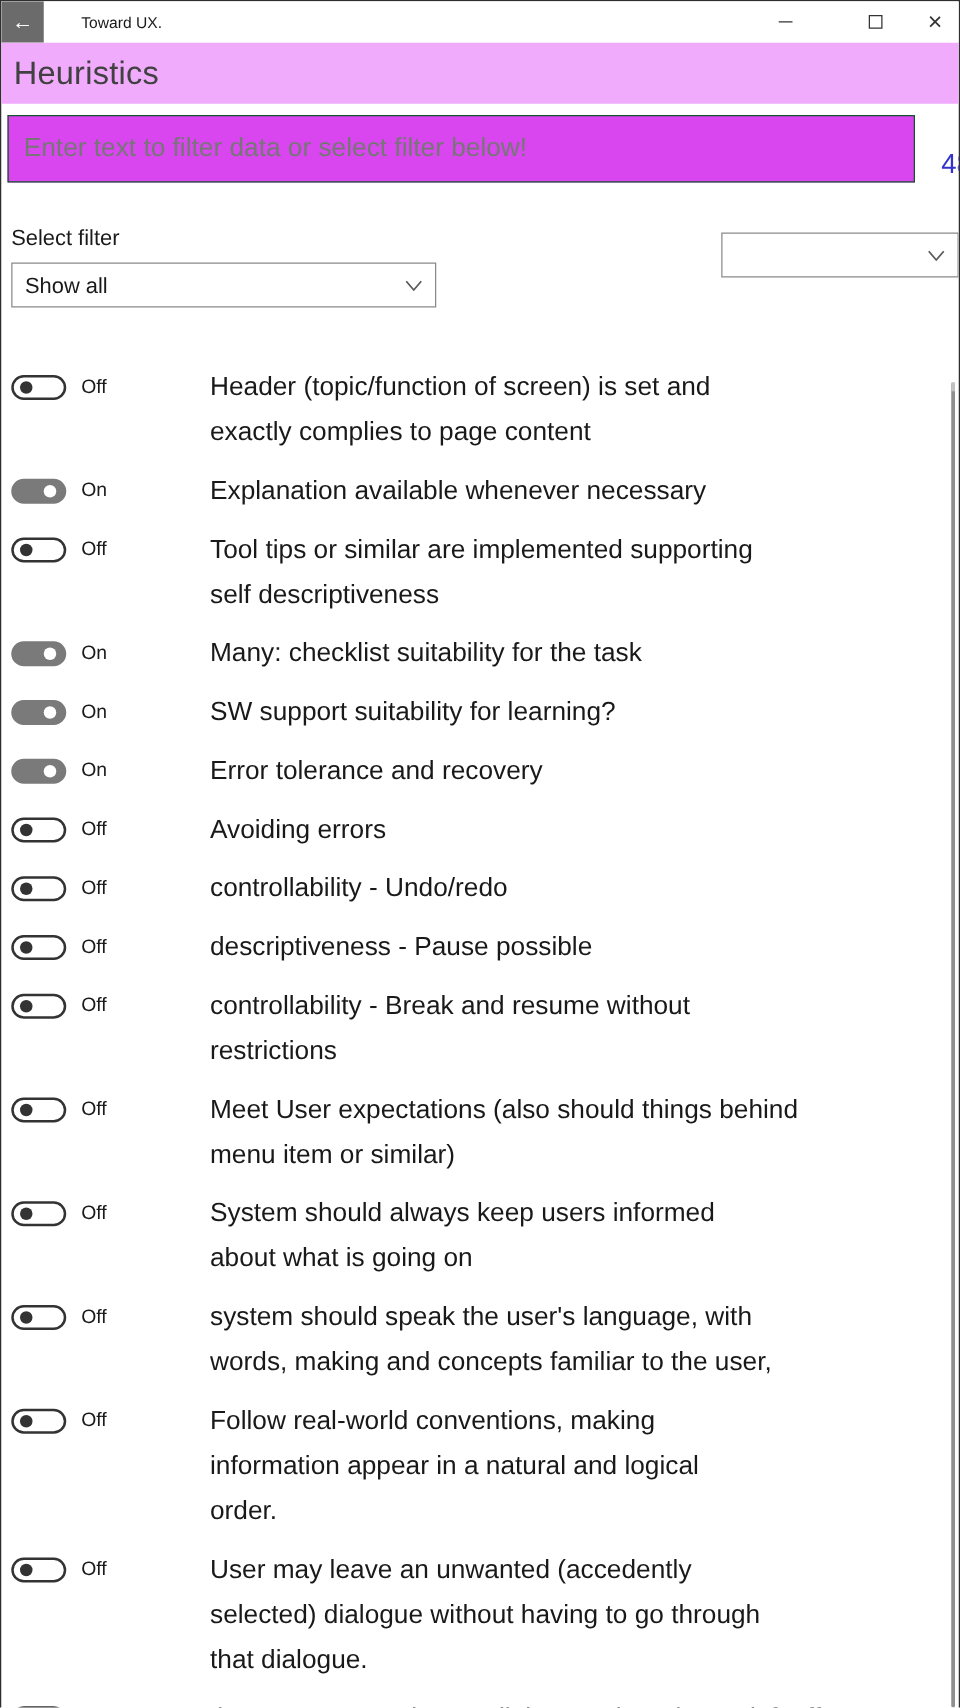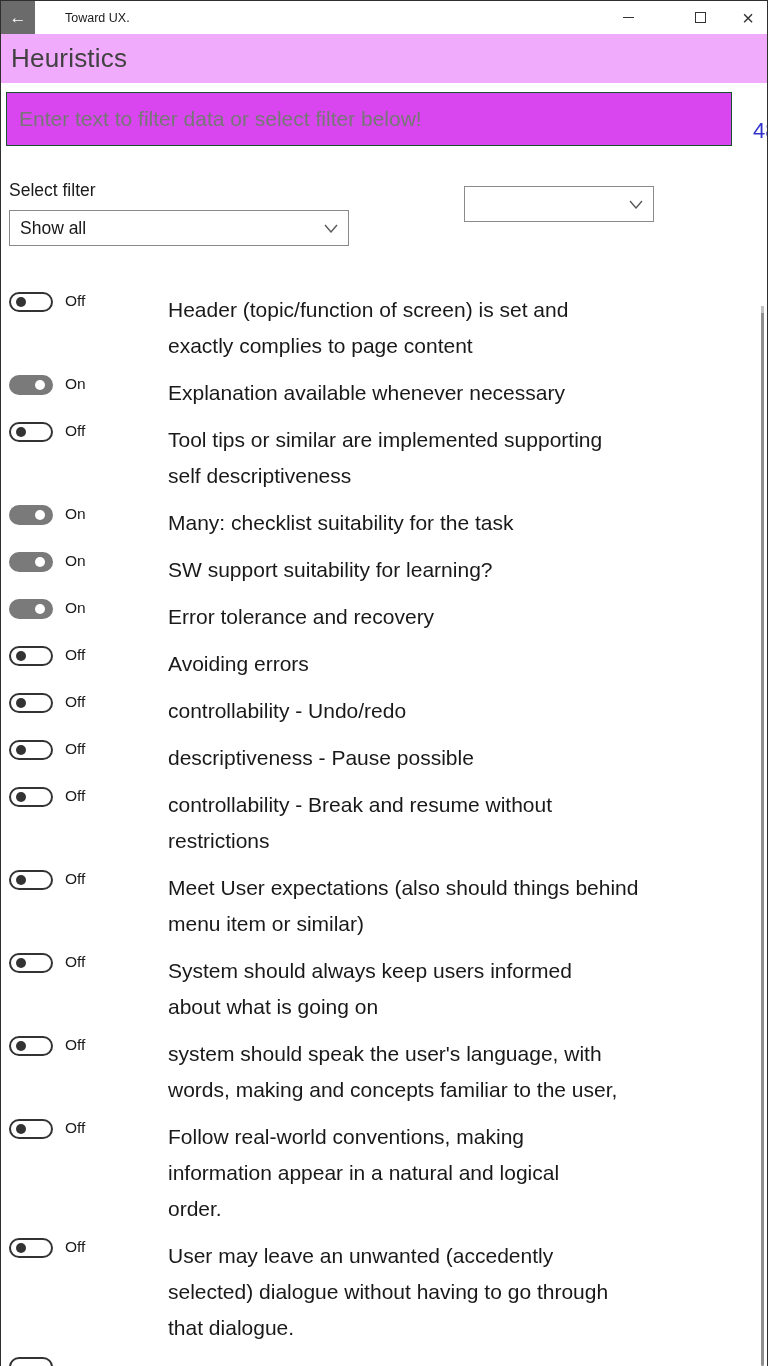--- a/index.html
+++ b/index.html
@@ -87,20 +87,21 @@
     text-align: center;
     font-size: 22px;
     color: #3333cc;
     padding-left: 39px;
   }
 
   
   .selects-row {
     margin-top: 32px;
     display: flex;
+    justify-content: space-between;
   }
   .select-group { display: flex; flex-direction: column; }
   .select-group.first { margin-left: 8px; width: 340px; }
   .select-group.second { margin-left: 115px; width: 190px; }
   .select-label {
     font-size: 17.5px;
     color: #1a1a1a;
     height: 24px;
     line-height: 24px;
   }
@@ -128,21 +129,21 @@
     padding-right: 8px;
   }
   .toggle-row {
     display: flex;
     align-items: flex-start;
     margin-bottom: 11px;
   }
   .toggle-cell {
     flex: 0 0 167px;
     display: flex;
-    align-items: flex-start;
+    align-items: center;
     height: 36px;
     padding-left: 8px;
   }
   .toggle-pill {
     width: 44px; height: 20px;
     border-radius: 10px;
     position: relative;
     flex-shrink: 0;
     cursor: default;
   }

